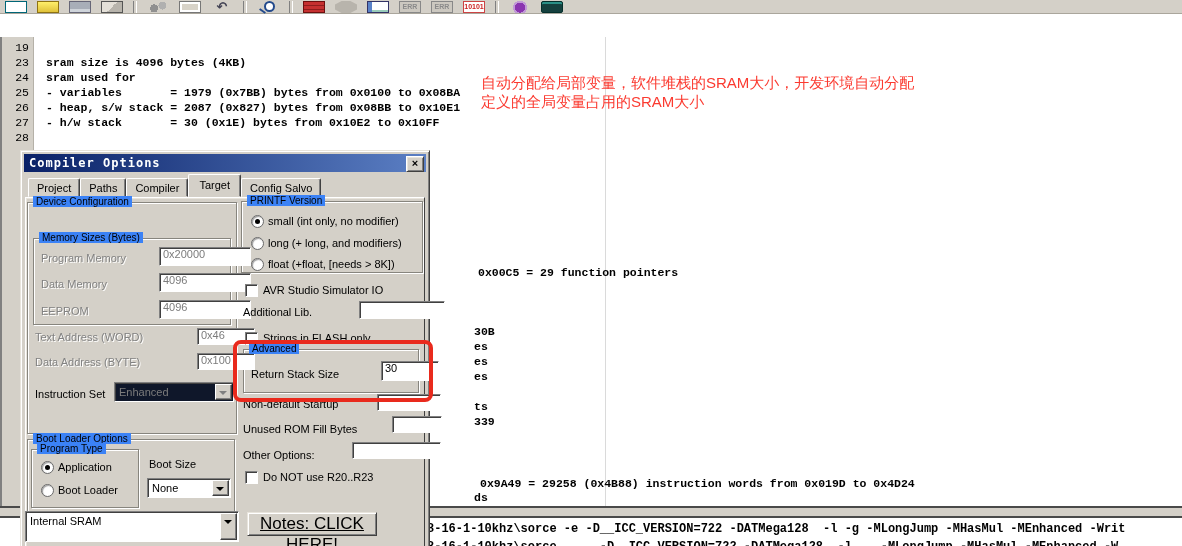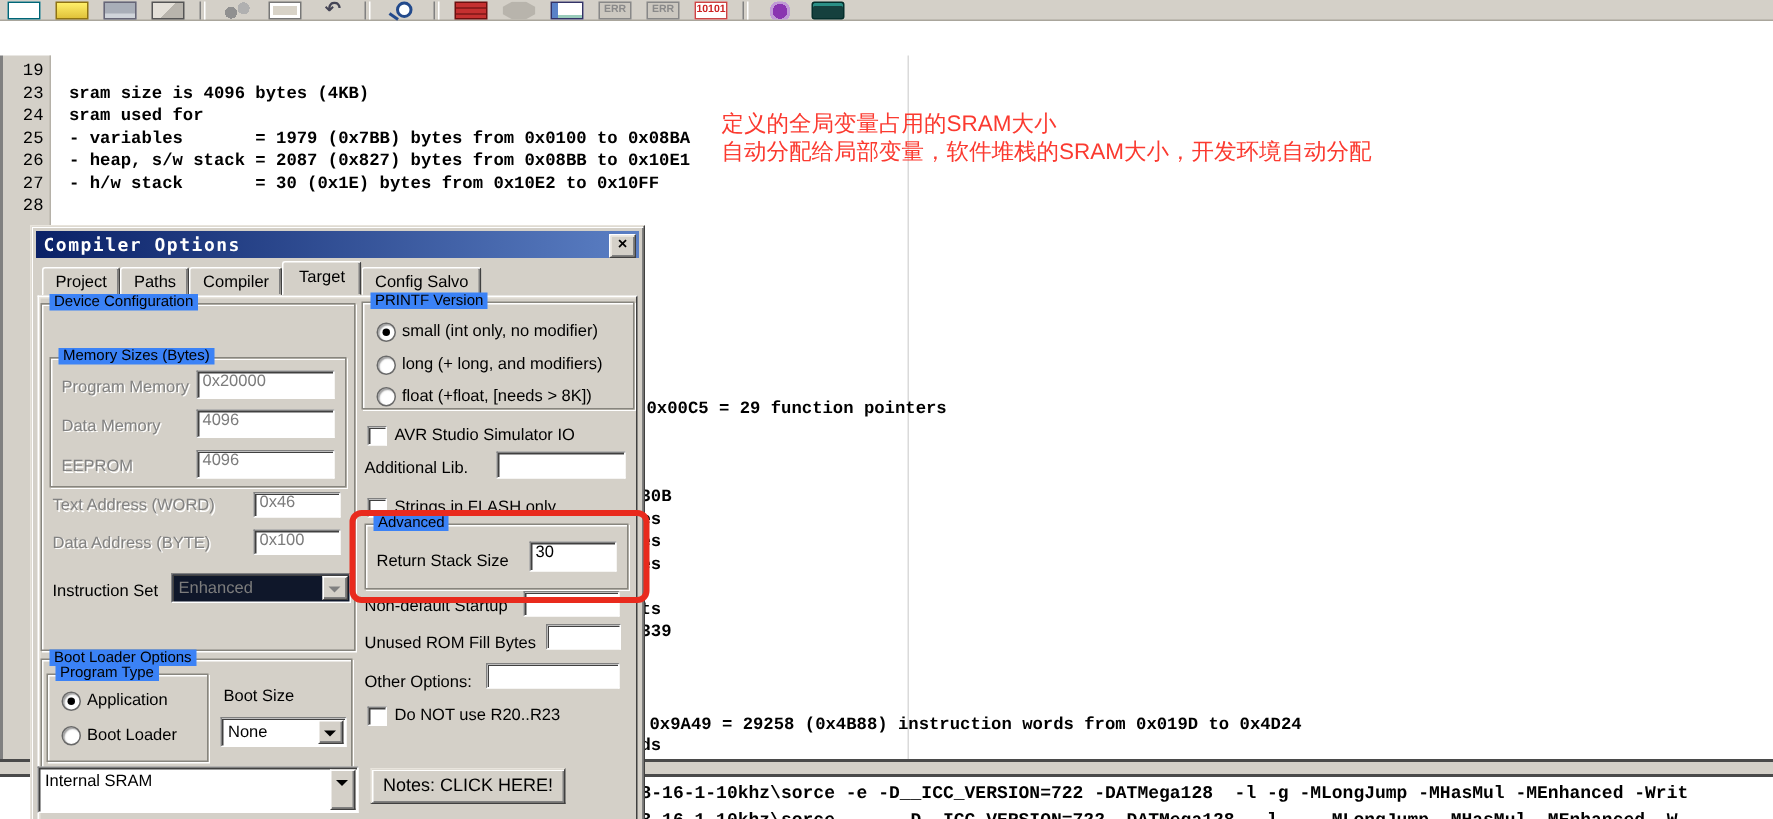--- a/index.html
+++ b/index.html
@@ -44,21 +44,21 @@
   #lborder{position:absolute;left:0;top:37px;width:2px;height:509px;background:#808080;}
   #gutter{position:absolute;left:2px;top:37px;width:31px;height:469px;background:#d4d0c8;
           border-right:1px solid #b5b1a8;}
   .ln{position:absolute;left:4px;width:25px;text-align:right;
       font:11.5px/15px "Liberation Mono",monospace;color:#000;}
   .el{position:absolute;left:46px;font:bold 11.5px/15px "Liberation Mono",monospace;
       color:#000;white-space:pre;}
   #ruler{position:absolute;left:605px;top:37px;width:1px;height:469px;background:#dadada;}
   #anno{position:absolute;left:481px;top:73px;font-size:15px;line-height:19px;
         color:#fb3a30;white-space:nowrap;}
-  .frag{position:absolute;font:bold 11.5px/15px "Liberation Mono",monospace;color:#000;white-space:pre;}
+  .frag{position:absolute;font:bold 11.5px/15px "Liberation Mono",monospace;color:#000;white-space:pre;padding-left:47px;}
 
   
   #splitter{position:absolute;left:0;top:506px;width:1182px;height:8px;background:#d4d0c8;
             border-top:2px solid #4a4a4a;border-bottom:2px solid #4a4a4a;box-sizing:content-box;}
   #output{position:absolute;left:0;top:518px;width:1182px;height:28px;background:#fff;}
   .outline{position:absolute;left:427px;font:bold 12px/16px "Liberation Mono",monospace;
            white-space:pre;color:#000;}
 
   
   #dlg{position:absolute;left:20px;top:150px;width:410px;height:420px;background:#d4d0c8;z-index:5;
@@ -80,38 +80,38 @@
   #dpage{position:absolute;left:4px;top:46px;width:400px;height:372px;background:#d4d0c8;
          border:1px solid;border-color:#fff #404040 #404040 #fff;
          box-shadow:inset 1px 1px 0 #e8e4dc;box-sizing:border-box;}
 
   .grp{position:absolute;border:1px solid #87857e;box-shadow:inset 1px 1px 0 #fff, 1px 1px 0 #fff;z-index:1;}
   .leg{position:absolute;background:#3b82f6;padding:0 3px;font-size:10px;color:#000;z-index:2;white-space:nowrap;}
   .lb{position:absolute;font-size:11px;color:#000;white-space:nowrap;z-index:2;}
   .lb.dis{color:#828282;text-shadow:1px 1px 0 #fff;}
   .tb{position:absolute;background:#fff;border:1px solid;border-color:#808080 #fff #fff #808080;
       box-shadow:inset 1px 1px 0 #404040;font-size:11px;padding:0 3px 0;box-sizing:border-box;
-      color:#000;z-index:2;white-space:nowrap;overflow:hidden;}
+      color:#000;z-index:2;white-space:nowrap;overflow:hidden;margin-left:28px;}
   .tb.dis{color:#7c7c7c;}
   .cb{position:absolute;background:#fff;border:1px solid;border-color:#808080 #fff #fff #808080;
       box-shadow:inset 1px 1px 0 #404040;font-size:11px;padding:3px 18px 0 4px;box-sizing:border-box;
       color:#000;z-index:2;white-space:nowrap;overflow:hidden;}
   .cb .ar{position:absolute;right:1px;top:1px;bottom:1px;width:15px;background:#d4d0c8;
       border:1px solid;border-color:#fff #404040 #404040 #fff;box-shadow:inset -1px -1px 0 #808080;}
   .cb .ar::after{content:"";position:absolute;left:3px;top:6px;border:4px solid transparent;border-top-color:#000;}
   .cb.dis{background:#0f172a;color:#7c7c7c;}
   .cb.dis .ar::after{border-top-color:#808080;}
   .rd{position:absolute;width:11px;height:11px;border-radius:50%;background:#fff;
       border:1px solid #696969;box-shadow:inset 1px 1px 1px rgba(64,64,64,.5);z-index:2;}
   .rd.on::after{content:"";position:absolute;left:2.5px;top:2.5px;width:5px;height:5px;border-radius:50%;background:#000;}
   .ck{position:absolute;width:11px;height:11px;background:#fff;border:1px solid;
       border-color:#808080 #fff #fff #808080;box-shadow:inset 1px 1px 0 #404040;z-index:2;}
   .btn{position:absolute;background:#d4d0c8;border:1px solid;border-color:#e8e4dc #404040 #404040 #e8e4dc;
-      box-shadow:inset 1px 1px 0 #fff, inset -1px -1px 0 #808080;font-size:12px;text-align:center;
-      color:#000;z-index:2;}
+      box-shadow:inset 1px 1px 0 #fff, inset -1px -1px 0 #808080;font-size:17px;text-align:center;
+      color:#000;z-index:2;text-decoration:underline;}
   #redbox{position:absolute;left:212px;top:189px;width:192px;height:54px;border:4px solid #e92a1d;
           border-radius:8px;z-index:4;background:transparent;}
 </style>
 </head>
 <body>
 
 <div id="toolbar">
   <div class="icn i-new"></div>
   <div class="icn i-open"></div>
   <div class="icn i-save"></div>
@@ -149,22 +149,22 @@
 <span class="ln" style="top:115px">27</span>
 <span class="ln" style="top:130px">28</span>
 <span class="el" style="top:55px">sram size is 4096 bytes (4KB)</span>
 <span class="el" style="top:70px">sram used for</span>
 <span class="el" style="top:85px">- variables       = 1979 (0x7BB) bytes from 0x0100 to 0x08BA</span>
 <span class="el" style="top:100px">- heap, s/w stack = 2087 (0x827) bytes from 0x08BB to 0x10E1</span>
 <span class="el" style="top:115px">- h/w stack       = 30 (0x1E) bytes from 0x10E2 to 0x10FF</span>
 <div id="ruler"></div>
 
 <div id="anno">
+  <div>自动分配给局部变量，软件堆栈的SRAM大小，开发环境自动分配</div>
   <div>定义的全局变量占用的SRAM大小</div>
-  <div>自动分配给局部变量，软件堆栈的SRAM大小，开发环境自动分配</div>
 </div>
 
 <span class="frag" style="left:431px;top:265px">0x00C5 = 29 function pointers</span>
 <span class="frag" style="left:427px;top:324px">30B</span>
 <span class="frag" style="left:427px;top:339px">es</span>
 <span class="frag" style="left:427px;top:354px">es</span>
 <span class="frag" style="left:427px;top:369px">es</span>
 <span class="frag" style="left:427px;top:399px">ts</span>
 <span class="frag" style="left:427px;top:414px">339</span>
 <span class="frag" style="left:433px;top:476px">0x9A49 = 29258 (0x4B88) instruction words from 0x019D to 0x4D24</span>

